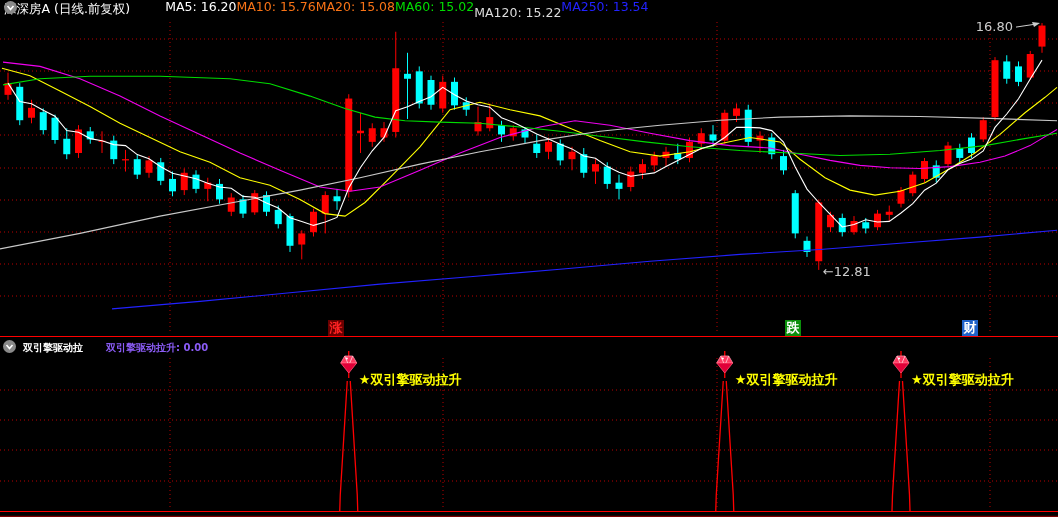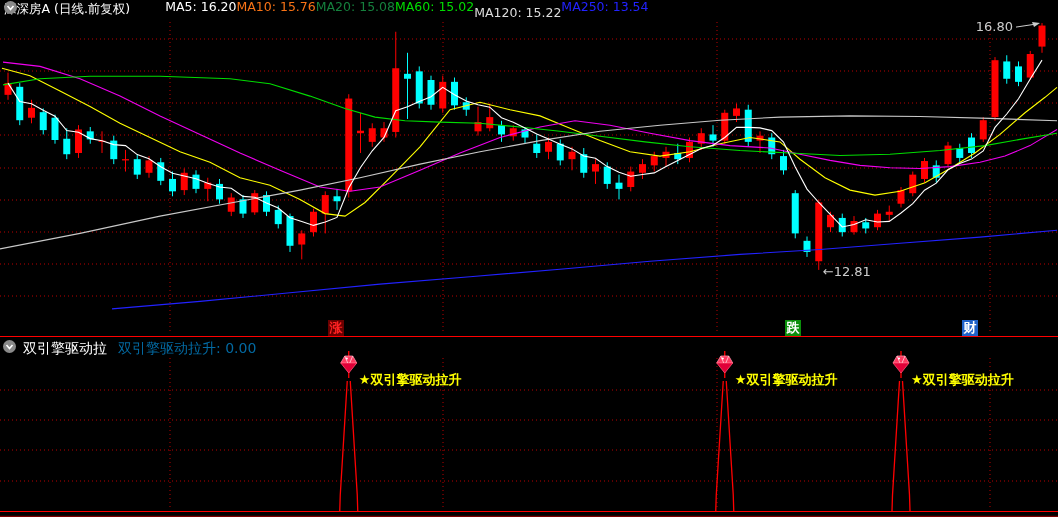--- a/index.html
+++ b/index.html
@@ -9,25 +9,25 @@
   }
   svg{position:absolute;left:0;top:0;}
   .hdr{
     position:absolute;left:4px;top:1px;height:17px;display:flex;align-items:center;
     gap:11px;white-space:nowrap;z-index:5;font-size:12.5px;
   }
   .hdr .title{color:#ffffff;}
   .circle-ico{width:13px;height:13px;display:inline-block;}
   .ma-item{font-size:12.5px;}
   .ind-hdr{
-    position:absolute;left:3px;top:340px;height:16px;display:flex;
-    gap:7px;white-space:nowrap;z-index:5;font-size:14px;
+    position:absolute;left:3px;top:340px;height:16px;display:flex;align-items:center;
+    gap:7px;white-space:nowrap;z-index:5;font-size:10px;font-weight:bold;
   }
   .ind-name{color:#ffffff;}
-  .ind-val{color:#0369a1;margin-left:4px;}
+  .ind-val{color:#8b5cf6;margin-left:16px;}
   .badge{
     position:absolute;width:16px;height:16px;top:320px;z-index:4;
     font-size:13px;font-weight:bold;line-height:16px;text-align:center;
   }
   .sig-label{position:absolute;z-index:4;font-size:13px;font-weight:bold;white-space:nowrap;}
 </style>
 </head>
 <body>
 
 <div class="screen">
@@ -285,21 +285,21 @@
     <span class="title">深深房A (日线.前复权)</span>
     <span class="circle-ico">
       <svg width="13" height="13">
           <circle cx="6.5" cy="6.5" r="6.5" fill="#8a8a8a"></circle>
           <path d="M3.5 5 L6.5 8.5 L9.5 5" stroke="#ffffff" stroke-width="1.6" fill="none"></path>
         </svg>
     </span>
     <span id="ma-legend" style="display:flex;">
         <span class="ma-item" style="color: rgb(255, 255, 255);">MA5: 16.20</span>
         <span class="ma-item" style="color: #f97316;">MA10: 15.76</span>
-        <span class="ma-item" style="color: #15803d;">MA20: 15.08</span>
+        <span class="ma-item" style="color: #f97316;">MA20: 15.08</span>
         <span class="ma-item" style="color: rgb(0, 220, 0);">MA60: 15.02</span>
         <span class="ma-item" style="color: rgb(220, 220, 220); margin-top: 6px;">MA120: 15.22</span>
         <span class="ma-item" style="color: rgb(34, 34, 255); text-align: right;">MA250: 13.54</span>
       </span>
   </div>
 
   <div class="ind-hdr">
     <span class="circle-ico">
       <svg width="13" height="13">
           <circle cx="6.5" cy="6.5" r="6.5" fill="#8a8a8a"></circle>

